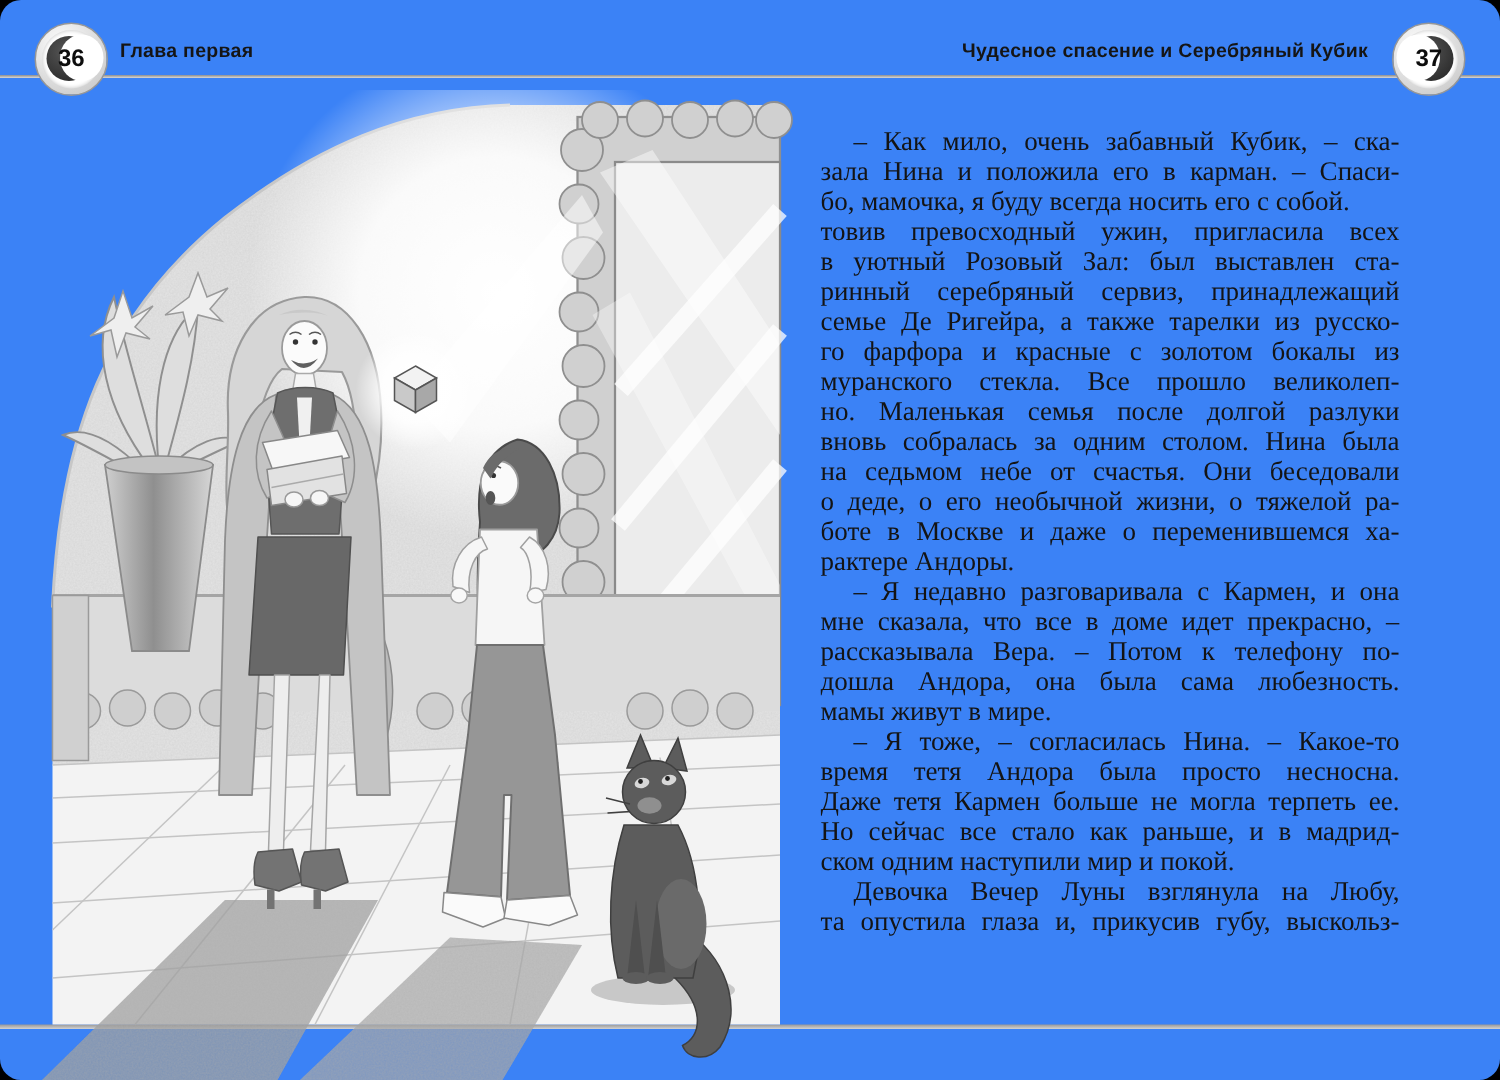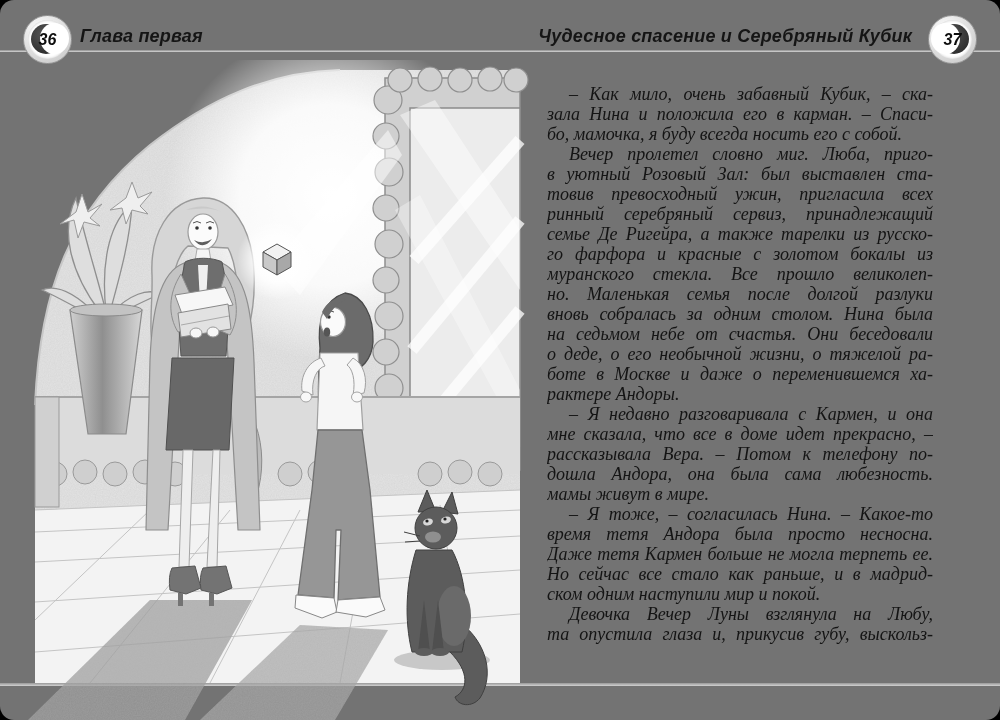--- a/index.html
+++ b/index.html
@@ -1,27 +1,26 @@
 <!DOCTYPE html>
 <html><head>
 <meta charset="utf-8">
 <style>
   html,body{margin:0;padding:0;background:#000;}
   .book-page{
-    position:relative;width:1000px;height:720px;background:#737373;
+    position:relative;width:1000px;height:720px;background:#3b82f6;
     border-radius:14px;overflow:hidden;
     font-family:"Liberation Sans",sans-serif;
-    font-style:italic;
   }
   
   .rule-top{position:absolute;left:0;right:0;top:50px;height:2px;
     background:linear-gradient(#8e8e8e,#d8d8d8);z-index:1;}
   .rule-bottom{position:absolute;left:0;right:0;top:683px;height:3px;
     background:linear-gradient(#989898,#d2d2d2);z-index:1;}
-  .running-head{position:absolute;top:26px;font-size:18px;font-weight:700;
+  .running-head{position:absolute;top:26px;font-size:13px;font-weight:700;
     color:#151515;letter-spacing:.2px;z-index:2;}
   .running-head.left{left:80px;}
   .running-head.right{right:88px;margin-left:24px;}
   .badge{position:absolute;top:15px;width:47px;height:47px;border-radius:50%;
     background:radial-gradient(circle at 35% 28%,#fdfdfd,#c2c2c2);
     border:1px solid #979797;z-index:3;}
   .badge .inner{position:absolute;inset:4px;background:#fff;border-radius:50%;
     box-shadow:inset 0 0 3px rgba(0,0,0,.25);}
   .moon{position:absolute;top:8px;width:30px;height:30px;border-radius:50%;
     background:radial-gradient(circle at 40% 35%,#555,#222);}
@@ -257,23 +256,22 @@
       <polygon points="277,184 291,192 277,200 263,192" fill="#f2f2f2" stroke="#555" stroke-width="1"></polygon>
       <polygon points="263,192 277,200 277,215 263,207" fill="#c9c9c9" stroke="#555" stroke-width="1"></polygon>
       <polygon points="291,192 277,200 277,215 291,207" fill="#a8a8a8" stroke="#555" stroke-width="1"></polygon>
     </g>
   </svg>
 
   <div class="text-col">
     <div class="line ind">– Как мило, очень забавный Кубик, – ска-</div>
     <div class="line">зала Нина и положила его в карман. – Спаси-</div>
     <div class="line pl">бо, мамочка, я буду всегда носить его с собой.</div>
-    <div class="line ind">Вечер пролетел словно миг. Люба, приго-</div>
+    <div class="line">товив превосходный ужин, пригласила всех</div>
     <div class="line">в уютный Розовый Зал: был выставлен ста-</div>
-    <div class="line">товив превосходный ужин, пригласила всех</div>
     <div class="line">ринный серебряный сервиз, принадлежащий</div>
     <div class="line">семье Де Ригейра, а также тарелки из русско-</div>
     <div class="line">го фарфора и красные с золотом бокалы из</div>
     <div class="line">муранского стекла. Все прошло великолеп-</div>
     <div class="line">но. Маленькая семья после долгой разлуки</div>
     <div class="line">вновь собралась за одним столом. Нина была</div>
     <div class="line">на седьмом небе от счастья. Они беседовали</div>
     <div class="line">о деде, о его необычной жизни, о тяжелой ра-</div>
     <div class="line">боте в Москве и даже о переменившемся ха-</div>
     <div class="line pl">рактере Андоры.</div>

